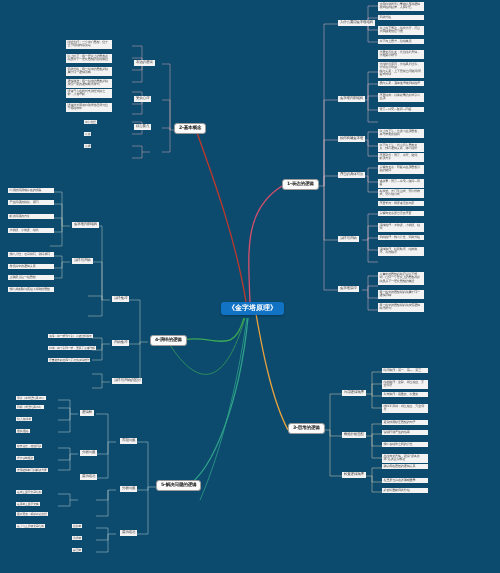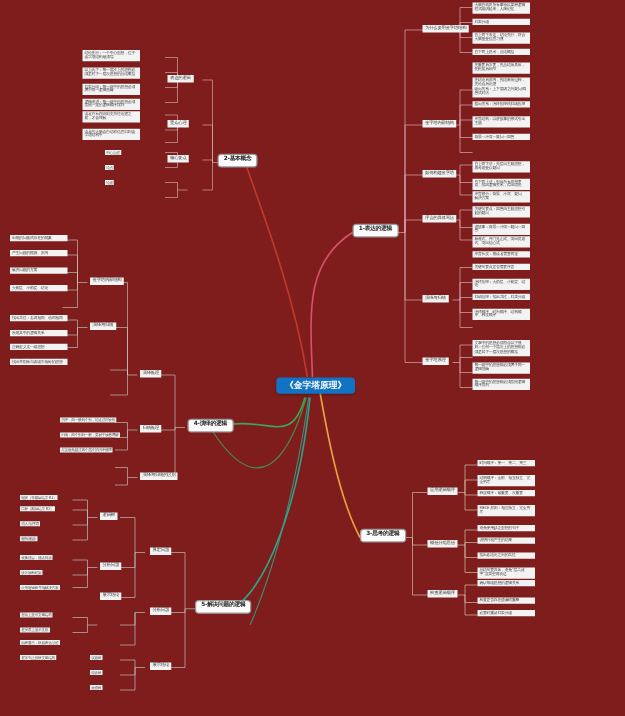--- a/index.html
+++ b/index.html
@@ -3,21 +3,21 @@
 <meta charset="utf-8">
 <style>
   html,body{margin:0;padding:0;background:#f2f2f2;}
   body{
     font-family:"DejaVu Sans","Liberation Sans",sans-serif;
     -webkit-font-smoothing:antialiased;
   }
   #canvas{
     position:relative;
     width:500px;height:573px;
-    background:#7f1d1d;
+    background:#0c4a6e;
     overflow:hidden;
   }
   #wires{position:absolute;left:0;top:0;width:500px;height:573px;}
   .node{
     position:absolute;
     box-sizing:border-box;
     white-space:nowrap;
     line-height:1.05;
     color:#2b2b2b;
     letter-spacing:-0.2px;

